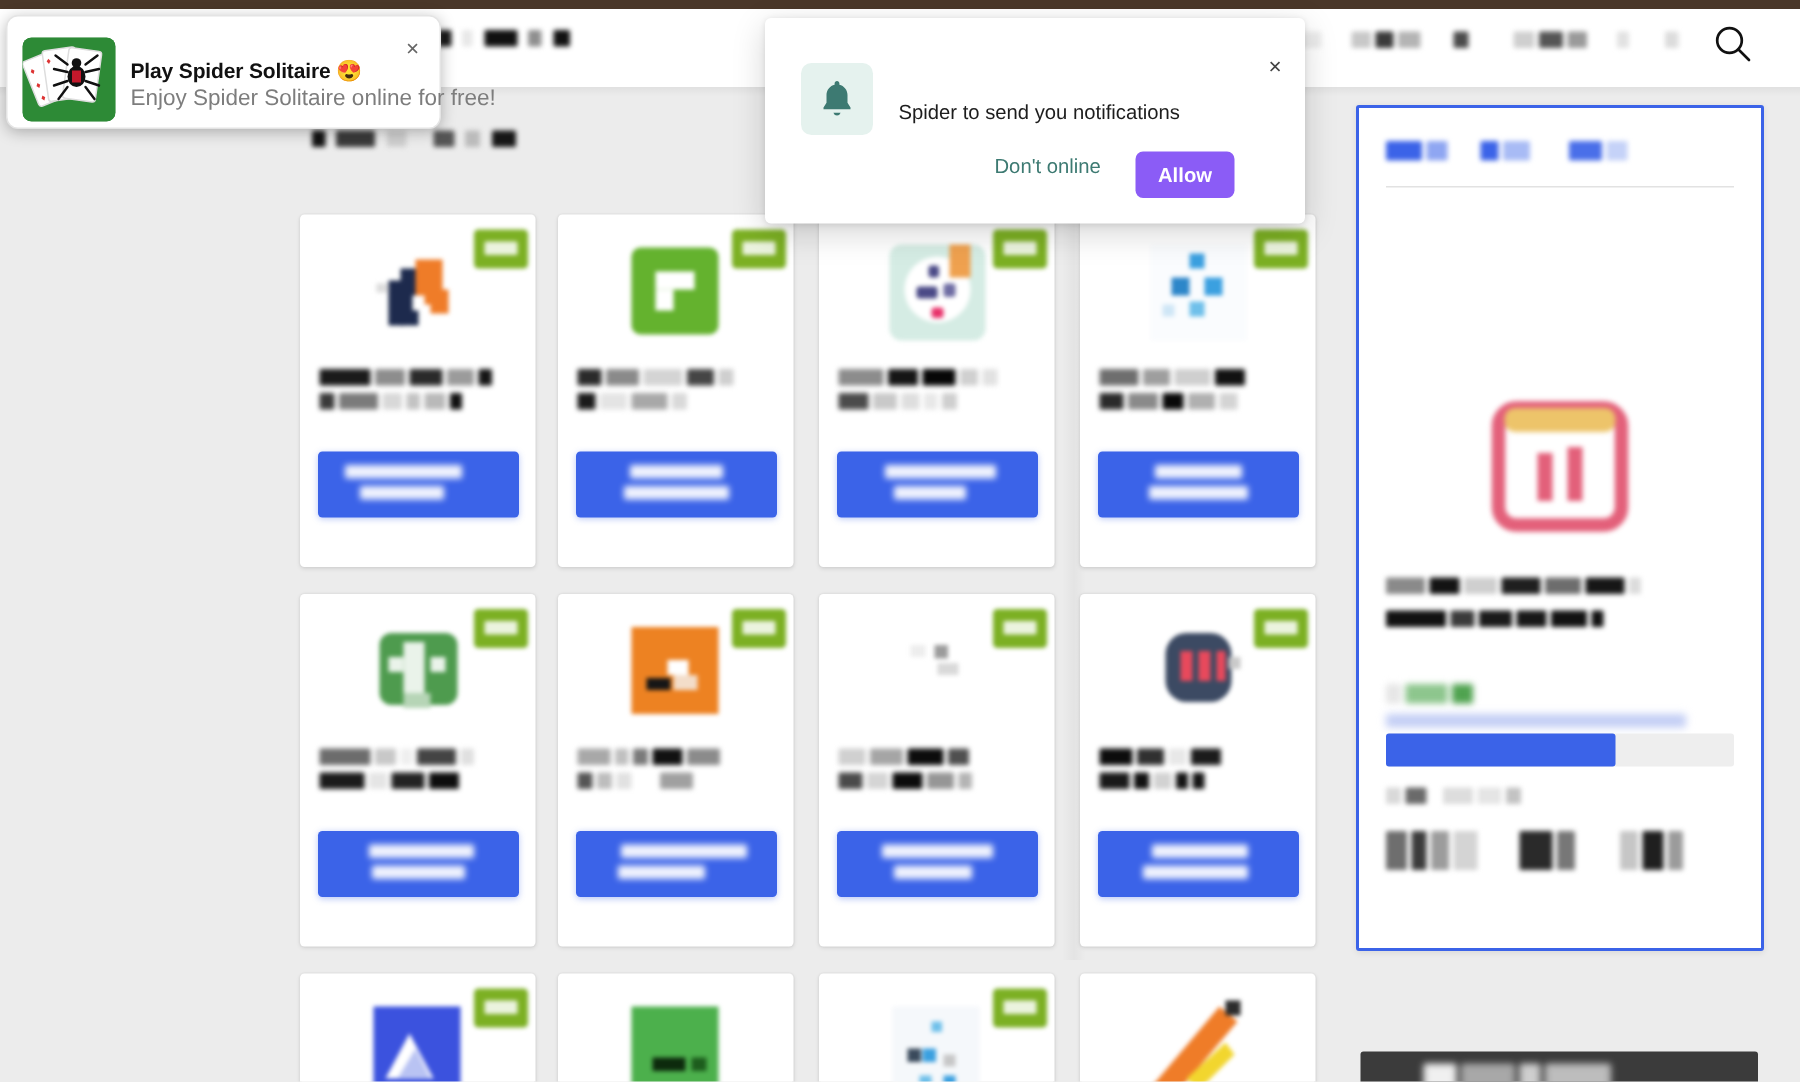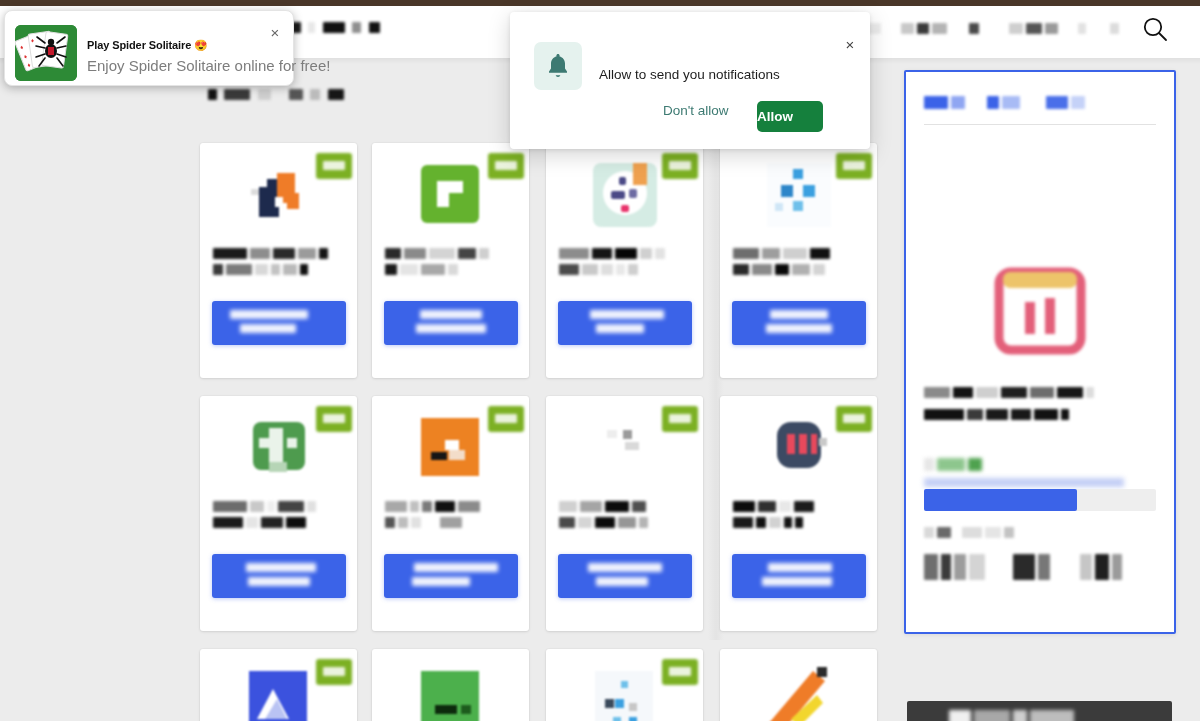--- a/index.html
+++ b/index.html
@@ -113,21 +113,21 @@
     position:absolute;left:4px;top:10px;width:288px;height:74px;
     background:#fff;border-radius:8px;
     box-shadow:0 2px 10px rgba(0,0,0,.28);
     border:1px solid #e4e4e4;
   }
   .toast-icon{
     position:absolute;left:10px;top:14px;width:62px;height:56px;border-radius:6px;
     background:#2d8a36;overflow:hidden;
   }
   .toast-title{
-    position:absolute;left:82px;top:28px;font-size:11px;font-weight:bold;color:#111;
+    position:absolute;left:82px;top:28px;font-size:14px;font-weight:bold;color:#111;
     white-space:nowrap;letter-spacing:-.1px;
   }
   .toast-sub{
     position:absolute;left:82px;top:46px;font-size:15px;color:#7d7d7d;white-space:nowrap;
   }
   .toast-close{
     position:absolute;right:10px;top:14px;width:16px;height:16px;cursor:pointer;
     color:#666;font-size:15px;line-height:16px;text-align:center;font-family:"Liberation Sans",sans-serif;
   }
 
@@ -148,22 +148,22 @@
   .bell-glyph{position:absolute;left:11px;top:10px;}
   .notif-msg{
     position:absolute;left:89px;top:55px;font-size:13.5px;color:#1d1d1d;white-space:nowrap;
   }
   .btn-deny{
     position:absolute;left:663px;top:103px;font-size:13.5px;color:#3d7a72;
     cursor:pointer;white-space:nowrap;
   }
   .btn-allow{
     position:absolute;left:757px;top:101px;width:66px;height:31px;
-    background:#15803d;border-radius:5px;color:#fff;font-size:13.5px;font-weight:bold;
-    text-align:left;line-height:31px;cursor:pointer;
+    background:#8b5cf6;border-radius:5px;color:#fff;font-size:13.5px;font-weight:bold;
+    text-align:center;line-height:31px;cursor:pointer;
   }
 </style>
 </head>
 <body>
 
 <div class="chrome-strip"></div>
 
 <div class="site-header"></div>
 <div class="header-shadow"></div>
 
@@ -556,23 +556,23 @@
 </div>
 
 <div class="notif">
   <div class="notif-close">×</div>
   <div class="bell-box">
     <svg class="bell-glyph" width="26" height="28" viewBox="0 0 26 28">
       <path d="M13 2c-.9 0-1.6.7-1.6 1.6v.9C8.3 5.2 6 8 6 11.4v5.1l-2 3.1v1.2h18v-1.2l-2-3.1v-5.1C20 8 17.7 5.2 14.6 4.5v-.9C14.6 2.7 13.9 2 13 2z" fill="#3d7a72"></path>
       <path d="M10.6 23.2a2.5 2.5 0 0 0 4.8 0z" fill="#3d7a72"></path>
     </svg>
   </div>
-  <div class="notif-msg">Allow to send you notifications</div>
-</div>
-<div class="btn-deny">Don't allow</div>
+  <div class="notif-msg">Spider to send you notifications</div>
+</div>
+<div class="btn-deny">Don't online</div>
 <div class="btn-allow">Allow</div>
 
 <div class="toast">
   <div class="toast-icon">
     <svg width="62" height="56" viewBox="0 0 62 56">
       <rect x="0" y="0" width="62" height="56" fill="#2d8a36"></rect>
       <g transform="rotate(-22 20 30)">
         <rect x="6" y="10" width="22" height="32" rx="2" fill="#fff" stroke="#ddd"></rect>
         <text x="9" y="20" font-size="6" fill="#d33">♦</text>
         <text x="9" y="30" font-size="6" fill="#d33">♦</text>

